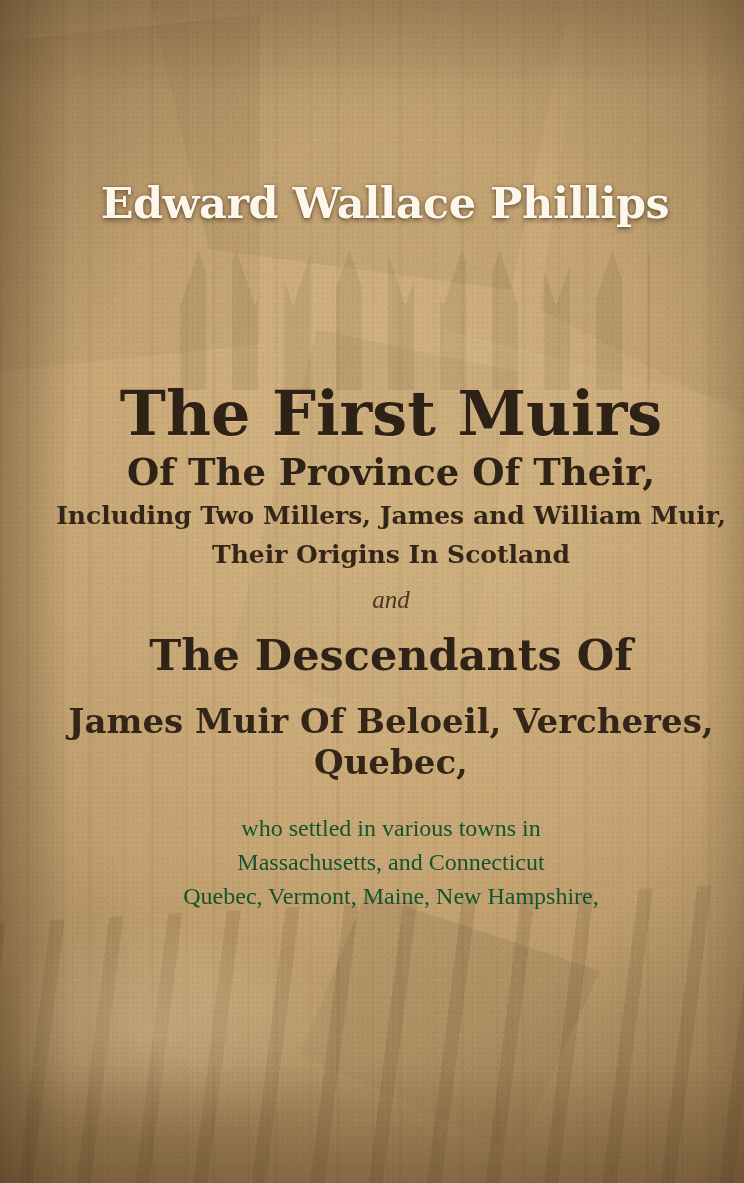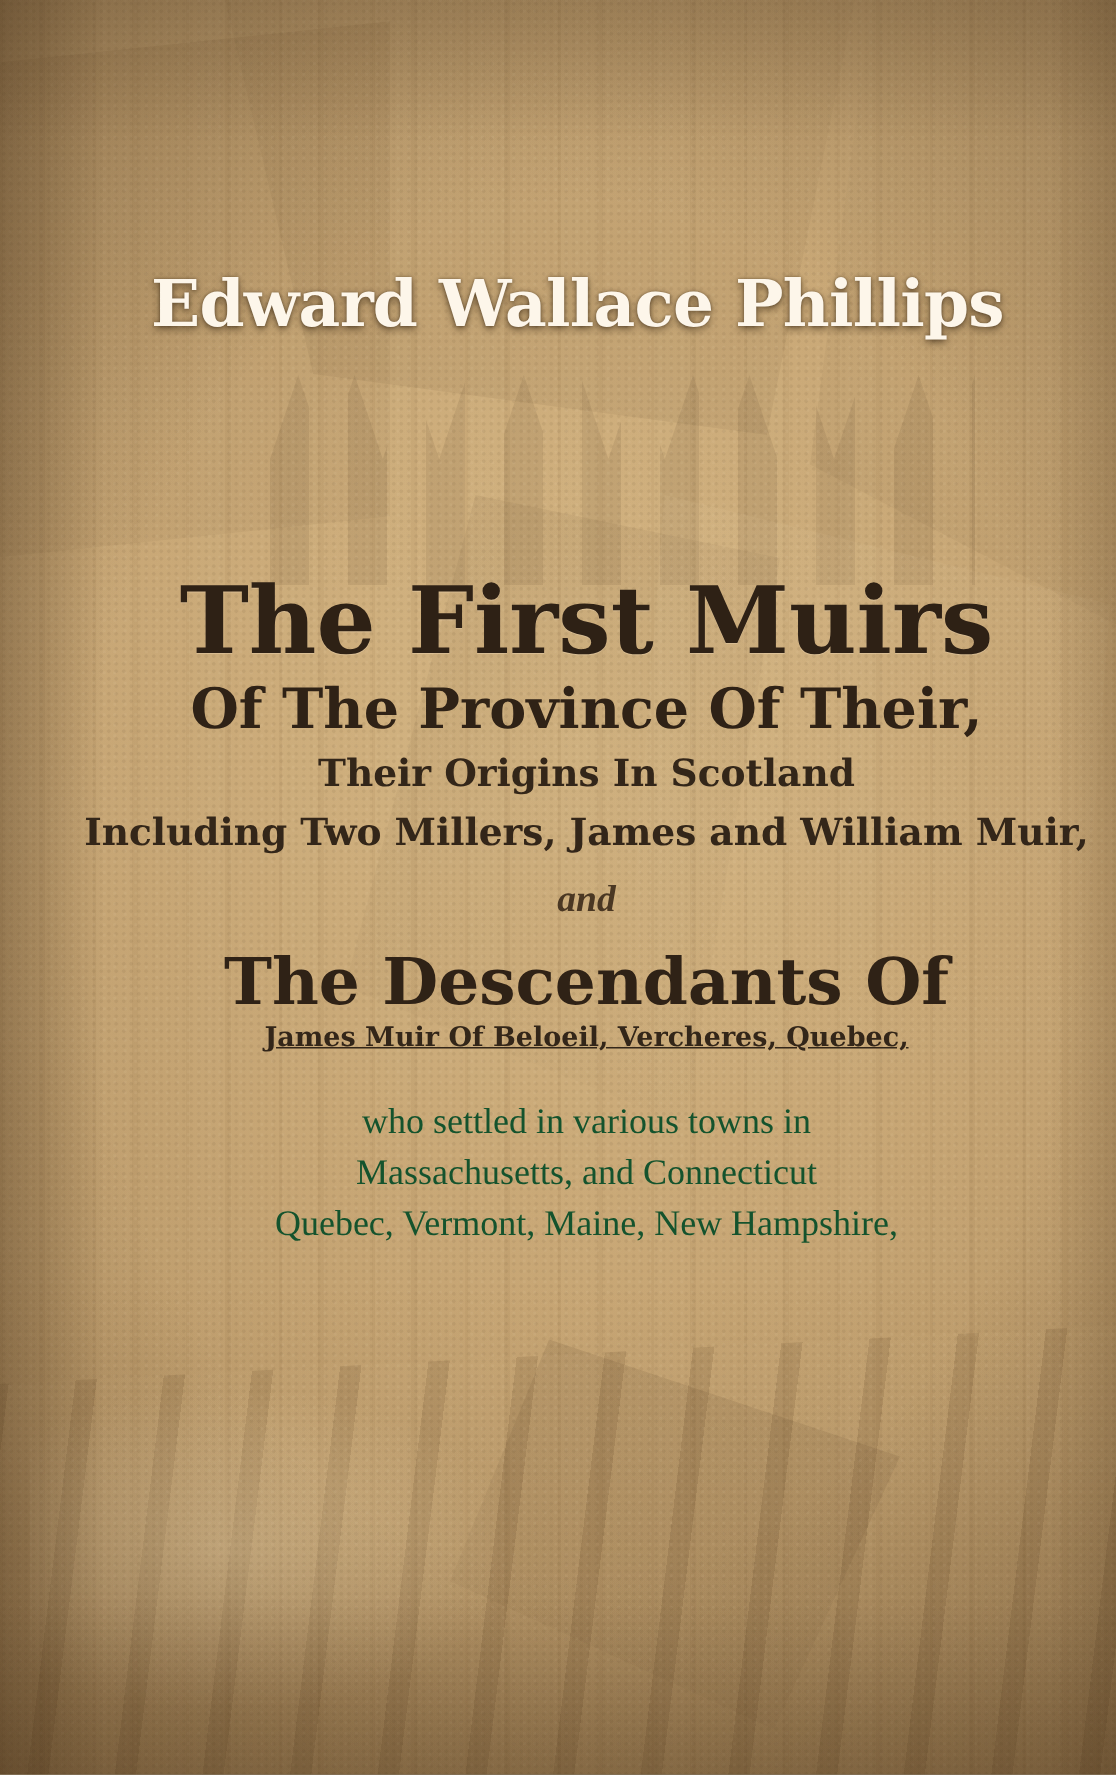--- a/index.html
+++ b/index.html
@@ -168,38 +168,36 @@
     font-size: 25px;
     line-height: 1.22;
     color: #332619;
   }
   .and-word {
     margin-top: 16px;
     font-family: "Liberation Serif", serif;
     font-style: italic;
     font-size: 25px;
     color: #4a3723;
-    font-weight: bold;
   }
   .title-sub3 {
     margin-top: 18px;
     font-family: "DejaVu Serif", "Liberation Serif", serif;
     font-weight: bold;
     font-size: 43px;
     line-height: 1.1;
     color: #2f2216;
   }
   .title-sub4 {
-    margin-top: 2px;
-    font-family: "DejaVu Serif", "Liberation Serif", serif;
-    font-weight: bold;
-    font-size: 18px;
+    margin-top: 22px;
+    font-family: "DejaVu Serif", "Liberation Serif", serif;
+    font-weight: bold;
+    font-size: 34px;
     line-height: 1.2;
     color: #332619;
-    text-decoration: underline;
   }
   .footnote {
     margin-top: 28px;
     font-family: "Liberation Serif", serif;
     font-size: 24px;
     line-height: 1.42;
     color: #14532d;
   }
 </style>
 </head>
@@ -224,22 +222,22 @@
   <div class="layer-grain"></div>
   <div class="layer-vignette"></div>
 
   <div class="content">
 
     <div class="author">Edward Wallace Phillips</div>
 
     <div class="title-block">
       <div class="title-main">The First Muirs</div>
       <div class="title-sub1">Of The Province Of Their,</div>
+      <div class="title-sub2">Including Two Millers, James and William Muir,</div>
       <div class="title-sub2">Their Origins In Scotland</div>
-      <div class="title-sub2">Including Two Millers, James and William Muir,</div>
 
       <div class="and-word">and</div>
 
       <div class="title-sub3">The Descendants Of</div>
       <div class="title-sub4">James Muir Of Beloeil, Vercheres, Quebec,</div>
 
       <div class="footnote">
         <div>who settled in various towns in</div>
         <div>Massachusetts, and Connecticut</div>
         <div>Quebec, Vermont, Maine, New Hampshire,</div>

